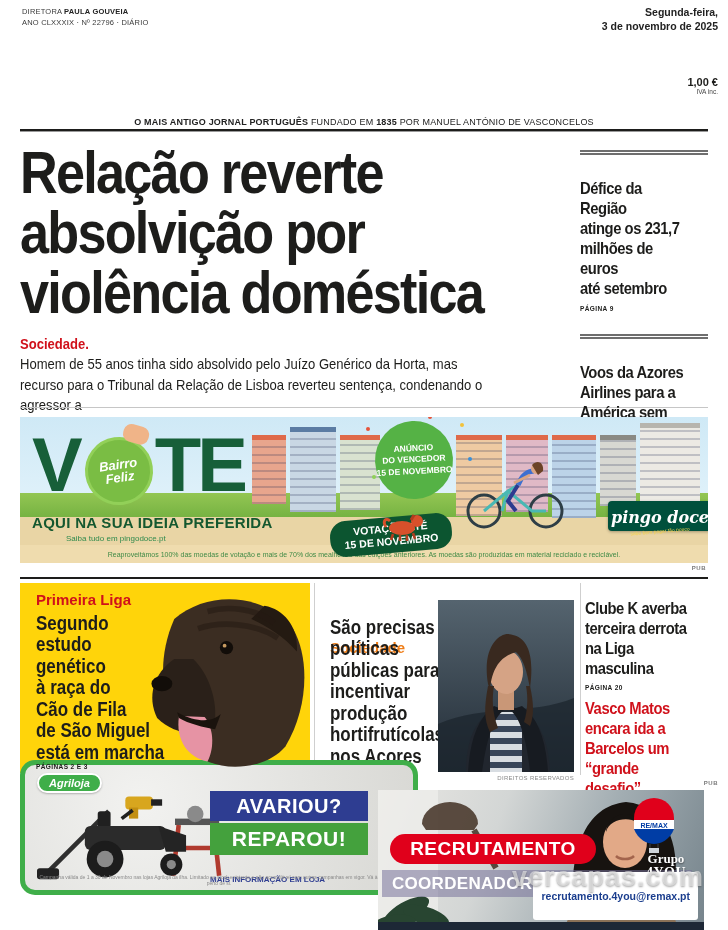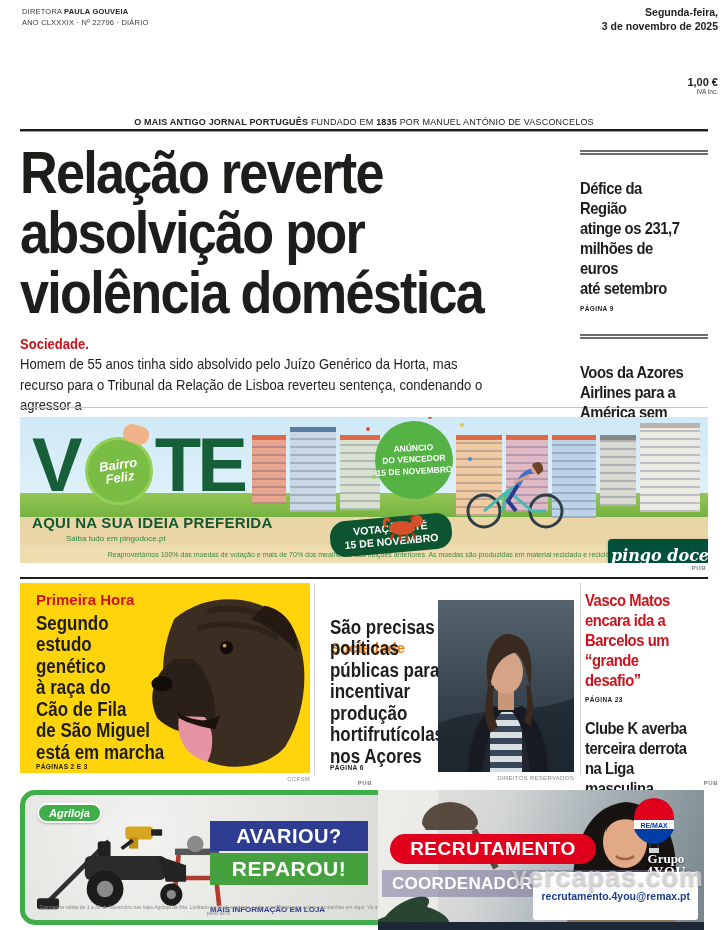--- a/index.html
+++ b/index.html
@@ -57,21 +57,21 @@
   .hand { position:absolute; top:-12px; right:-4px; width:26px; height:18px; background:#f0b488; border-radius:8px; transform:rotate(24deg); }
   .aqui { left:12px; top:97px; font-size:15px; font-weight:bold; color:#14582f; letter-spacing:.3px; z-index:3; }
   .saiba { left:46px; top:117px; font-size:8px; color:#2f8a4d; z-index:3; }
   .winner { left:355px; top:4px; width:78px; height:78px; border-radius:50%; background:#55b245; z-index:3;
             display:flex; align-items:center; justify-content:center; text-align:center;
             color:#fff; font-weight:bold; font-size:8.5px; line-height:1.3; transform:rotate(-3deg); }
   .confetti { position:absolute; width:4px; height:4px; border-radius:50%; z-index:3; }
   .votepill { left:310px; top:100px; background:#0c5530; color:#fff; font-weight:bold; font-size:10.5px;
               line-height:1.25; text-align:center; padding:5px 14px; border-radius:16px; transform:rotate(-5deg); z-index:4; }
   .pingo { left:588px; top:84px; width:104px; height:30px; background:#00503c; border-radius:4px; z-index:4;
-           box-shadow:0 1px 3px rgba(0,0,0,.3); text-align:center;margin-top:38px; }
+           box-shadow:0 1px 3px rgba(0,0,0,.3); text-align:center; }
   .pingo .pn { font-family:"DejaVu Serif", serif; font-style:italic; font-weight:bold; color:#fff; font-size:16px; margin-top:7px; }
   .pingo .pt2 { font-size:5px; color:#f5d54f; transform:rotate(-5deg); margin-top:1px; }
   .pub { font-size:6px; font-weight:bold; color:#7a7a7a; letter-spacing:.5px; }
 
   
   .storyrule { left:20px; right:20px; top:577px; border-top:2px solid #1d1d1b; }
   .ycard { left:20px; top:583px; width:290px; height:190px; background:#ffd40a; overflow:hidden; }
   .ycard .kick { position:absolute; left:16px; top:8px; font-size:15px; font-weight:bold; color:#d0111b; z-index:2; }
   .ycard .hl { position:absolute; left:16px; top:30px; width:170px; font-size:19.5px; line-height:1.1;
                font-weight:bold; color:#1d1d1b; z-index:2; }
@@ -83,21 +83,21 @@
   .midcol .kick { position:absolute; left:0; top:8px; font-size:15px; font-weight:bold; color:#ef7d17;margin-top:48px; }
   .midcol .hl { position:absolute; left:0; top:34px; width:160px; font-size:19.5px; line-height:1.1; font-weight:bold; color:#1d1d1b; }
   .midcol .pageref { position:absolute; left:0; bottom:4px; }
   .photo { position:absolute; left:108px; top:17px; width:136px; height:172px; overflow:hidden; }
   .rcol { left:585px; top:583px; width:123px; }
   .rcol .hl { font-size:17px; line-height:1.18; font-weight:bold; letter-spacing:-.5px; }
   .rcol .red { color:#d0111b; }
   .rcol .pageref { display:block; margin-top:5px; }
 
   
-  .agri { left:20px; top:790px; width:398px; height:135px; box-sizing:border-box;
+  .agri { left:20px; top:760px; width:398px; height:135px; box-sizing:border-box;
           border:5px solid #3fae49; border-radius:15px;
           background:radial-gradient(circle at 30% 30%, #f2f2f0, #e2e2df 60%, #d8d8d4); overflow:hidden; }
   .agri-logo { position:absolute; left:12px; top:8px; background:#3fae49; border:2px solid #fff; border-radius:11px;
                padding:2px 10px; color:#fff; font-weight:bold; font-style:italic; font-size:11px; box-shadow:0 1px 2px rgba(0,0,0,.25); }
   .agri-b1 { position:absolute; left:185px; top:26px; width:158px; height:30px; background:#2e3d91;
              display:flex; align-items:center; justify-content:center; color:#fff; font-weight:bold; font-size:20px; letter-spacing:.5px; }
   .agri-b2 { position:absolute; left:185px; top:58px; width:158px; height:32px; background:#44a13d;
              display:flex; align-items:center; justify-content:center; color:#fff; font-weight:bold; font-size:21px; letter-spacing:.5px; }
   .agri-l1 { position:absolute; left:185px; top:97px; font-size:9px; font-weight:bold; color:#2e3d91; }
   .agri-l2 { position:absolute; left:185px; top:110px; font-size:8px; font-weight:bold; color:#2e3d91; }
@@ -253,21 +253,21 @@
       <path d="M55 38 C92 6 152 12 180 48 C198 80 196 132 172 172 C150 198 100 200 78 180 C48 150 30 95 55 38 Z" fill="#3b2d22"></path>
       <path d="M150 24 C172 28 186 48 184 72 C170 56 150 44 136 38 Z" fill="#241a12"></path>
       <path d="M90 30 C110 24 140 26 160 42 M80 48 C104 40 140 42 164 58" stroke="#241a12" stroke-width="6" fill="none" opacity=".55"></path>
       <path d="M55 80 C33 95 26 120 37 142 C55 160 82 162 97 150 C102 124 90 94 75 80 Z" fill="#2a2019"></path>
       <ellipse cx="42" cy="106" rx="11" ry="8" fill="#120d09"></ellipse>
       <path d="M60 140 C56 166 70 184 90 188 C98 172 96 152 87 141 Z" fill="#e693a4"></path>
       <path d="M58 136 C80 148 96 146 104 138 L98 154 C86 152 70 148 60 142 Z" fill="#1a130d"></path>
       <circle cx="110" cy="68" r="7" fill="#120d09"></circle>
         <circle cx="108" cy="66" r="2" fill="#c79a60"></circle>
     </svg>
-    <div class="kick">Primeira Hora</div>
+    <div class="kick">Primeira Liga</div>
     <div class="hl pre cond">Segundo
 estudo
 genético
 à raça do
 Cão de Fila
 de São Miguel
 está em marcha</div>
     <span class="pageref">PÁGINAS 2 E 3</span>
   </div>
   <div class="abs credit" style="left:20px; top:776px; width:290px; text-align:right;">CCFSM</div>
@@ -307,32 +307,32 @@
         <ellipse cx="68" cy="72" rx="17" ry="22" fill="#d5a385"></ellipse>
         <path d="M50 84 C44 48 60 34 70 34 C92 36 96 58 92 88 C88 66 84 58 78 52 C64 56 54 66 52 90 Z" fill="#39291f"></path>
         <path d="M50 86 C46 108 46 120 52 132 L60 128 C54 112 54 98 56 86 Z" fill="#39291f"></path>
         <path d="M92 86 C96 104 96 116 92 126 L86 122 C90 110 90 96 88 86 Z" fill="#39291f"></path>
       </svg>
     </div>
   </div>
   <div class="abs credit" style="left:438px; top:775px; width:136px; text-align:right;">DIREITOS RESERVADOS</div>
 
   <div class="abs rcol">
+    <div style="margin-top:16px;">
+      <div class="hl pre cond">Clube K averba
+terceira derrota
+na Liga masculina</div>
+      <span class="pageref">PÁGINA 20</span>
+    </div>
     <div style="margin-top:8px;">
       <div class="hl red pre cond">Vasco Matos
 encara ida a
 Barcelos um
 “grande desafio”</div>
       <span class="pageref">PÁGINA 23</span>
-    </div>
-    <div style="margin-top:16px;">
-      <div class="hl pre cond">Clube K averba
-terceira derrota
-na Liga masculina</div>
-      <span class="pageref">PÁGINA 20</span>
     </div>
   </div>
 
   <div class="abs pub" style="right:356px; top:780px;">PUB</div>
   <div class="abs pub" style="right:10px; top:780px;">PUB</div>
 
   <div class="abs agri">
     <span class="agri-logo">Agriloja</span>
     <svg class="abs" style="left:4px; top:26px;" width="200" height="92" viewBox="0 0 200 100">
       <path d="M8 92 L78 22" stroke="#2f2f2f" stroke-width="5"></path>

